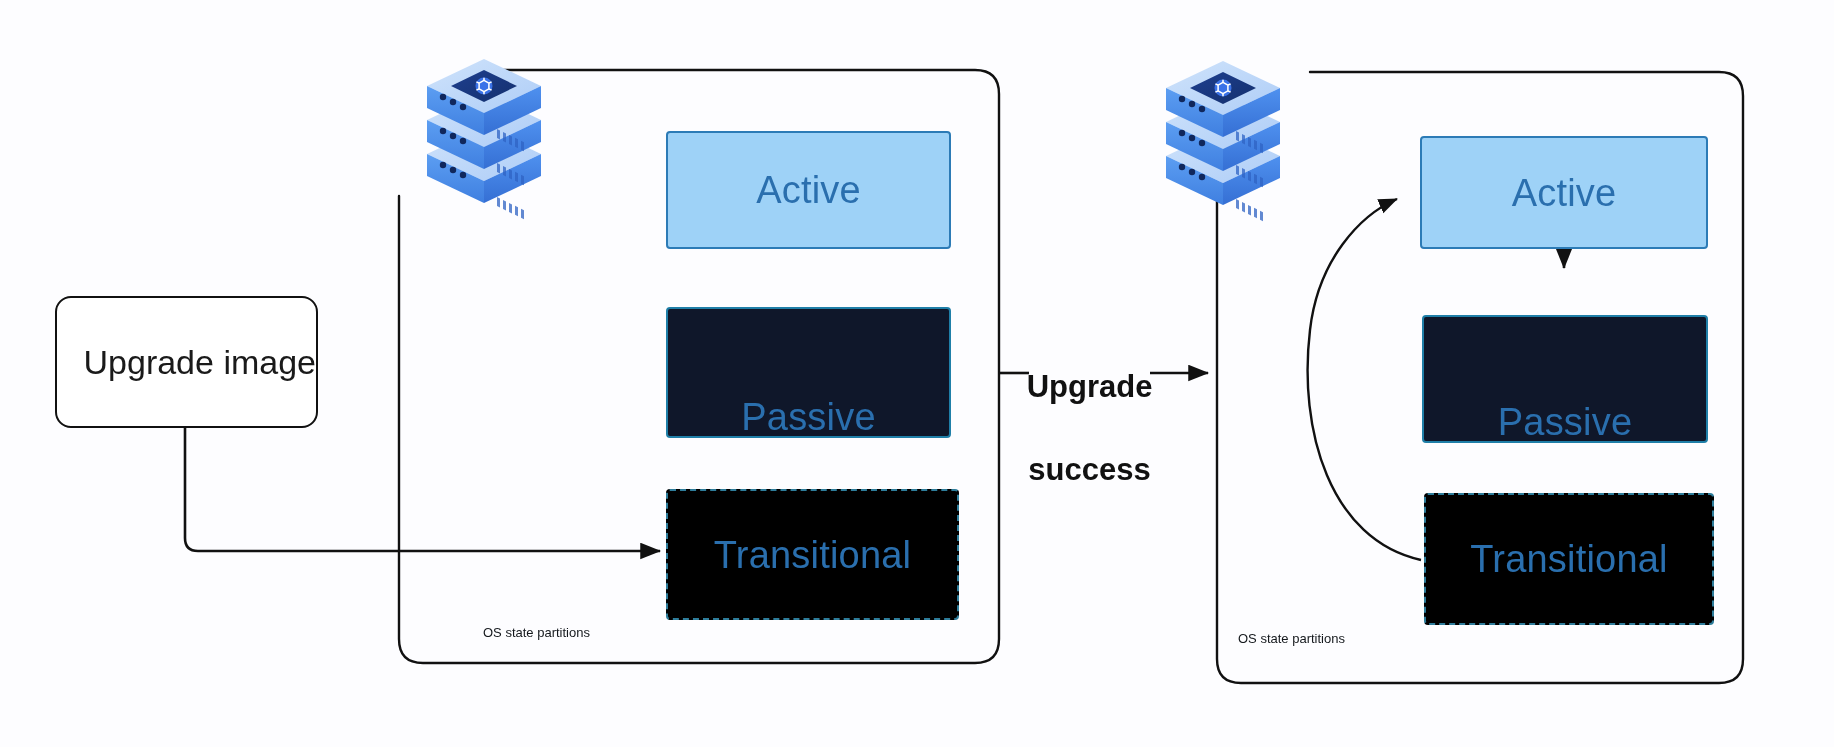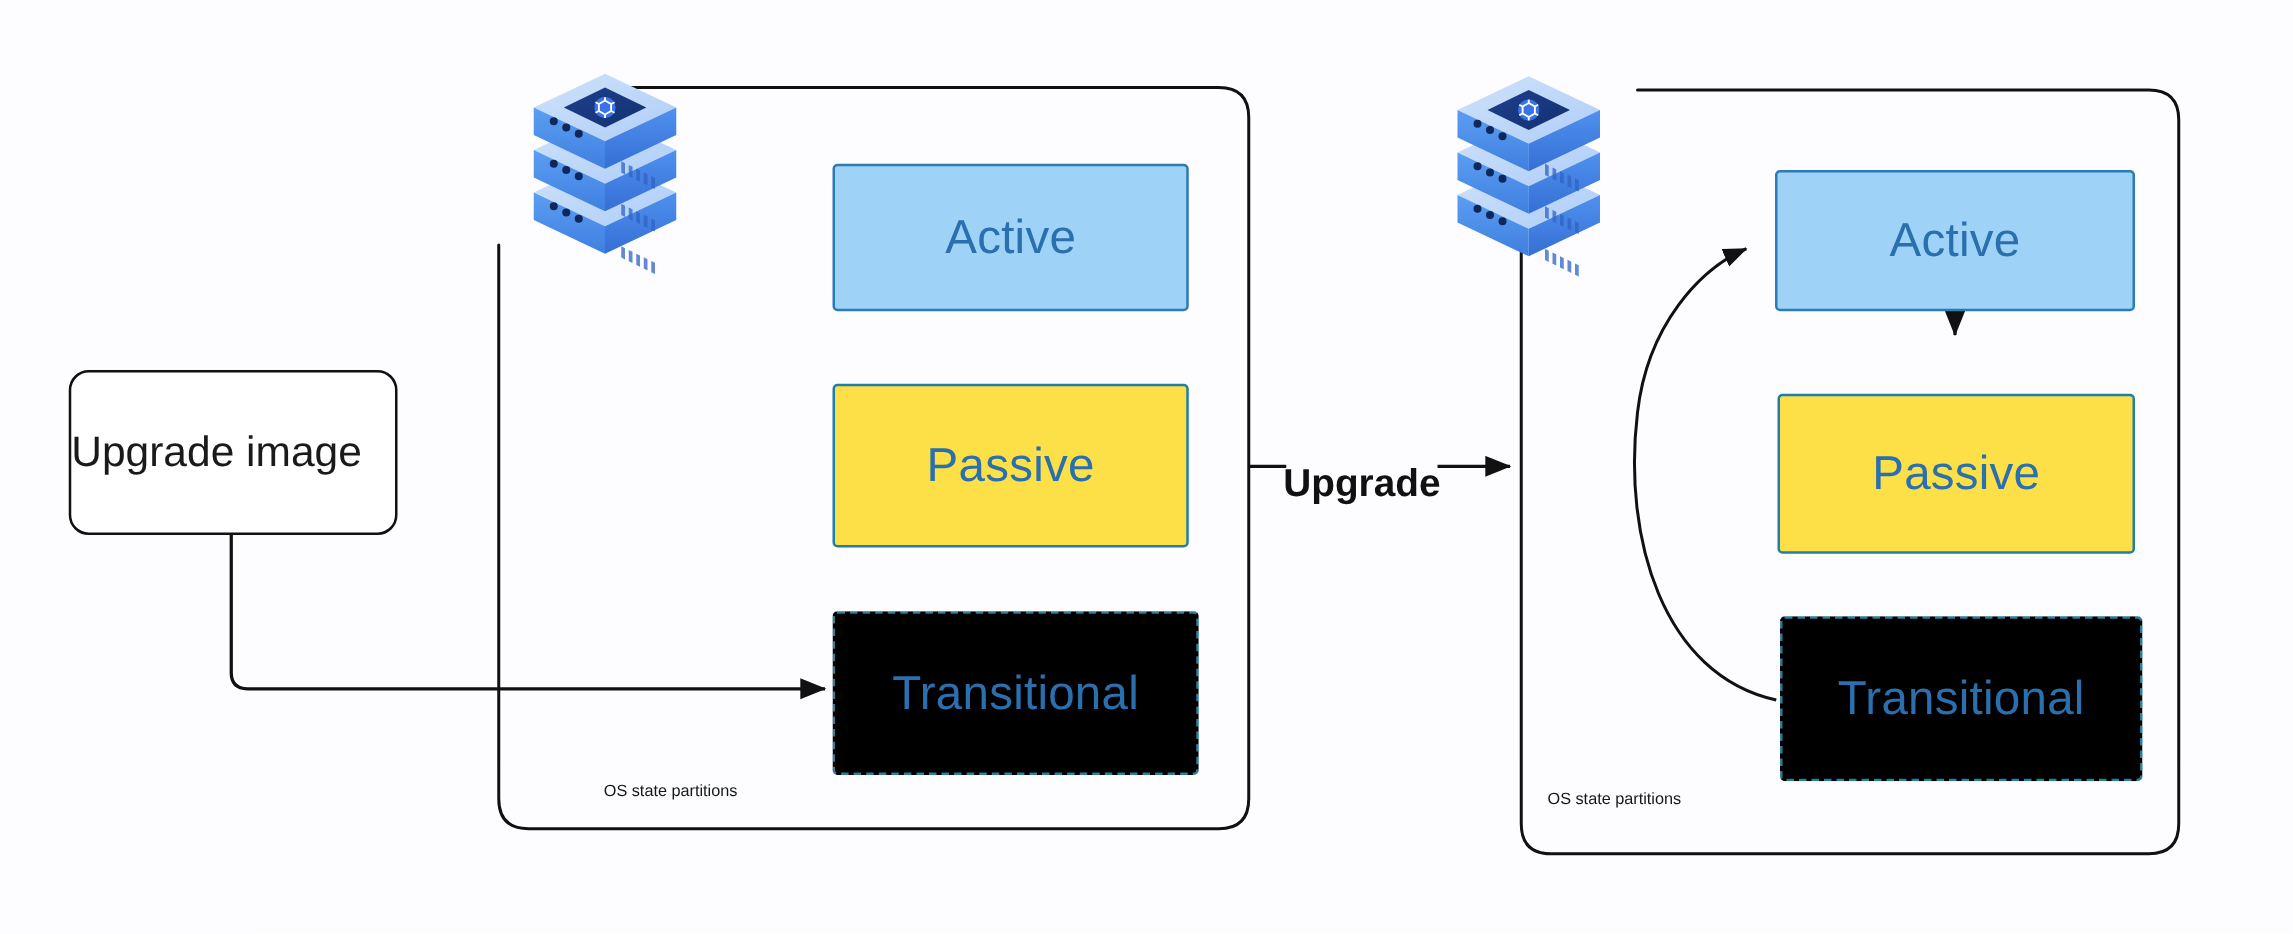--- a/index.html
+++ b/index.html
@@ -37,34 +37,35 @@
   }
   .state-box .state-label {
     display: block;
     line-height: 1;
   }
   .box-active {
     background: #9ed2f7;
     border: 2.5px solid #2c7bb6;
   }
   .box-passive {
-    background: #fde047;
+    background: #0f172a;
     border: 2.5px solid #1f7fa8;
+    align-items: flex-end;
   }
   .box-transitional {
     background: #000000;
     border: 2.5px dashed #2e7d9b;
   }
   
   .plain-box {
     position: absolute;
     box-sizing: border-box;
     display: flex;
     align-items: center;
-    justify-content: flex-start;
+    justify-content: flex-end;
     border: 2px solid #111111;
     border-radius: 16px;
     background: #ffffff;
     color: #1a1a1a;
     font-size: 34px;
   }
   
   .group-caption {
     position: absolute;
     font-size: 13px;
@@ -263,20 +264,21 @@
   </div>
 
   <div class="state-box box-transitional" style="left:666px; top:489px; width:293px; height:131px; color:#2a6fae;">
     <span class="state-label">Transitional</span>
   </div>
 
   <div class="group-caption" style="left:483px; top:625px;">OS state partitions</div>
 
   <div class="transition-label" style="left:1017px; top:325px; width:145px;font-weight:bold;">
     <div>Upgrade</div>
+    <div>success</div>
   </div>
 
   <div class="state-box box-active" style="left:1420px; top:136px; width:288px; height:113px; color:#2a6fae;">
     <span class="state-label">Active</span>
   </div>
 
   <div class="state-box box-passive" style="left:1422px; top:315px; width:286px; height:128px; color:#2a6fae;">
     <span class="state-label">Passive</span>
   </div>
 

